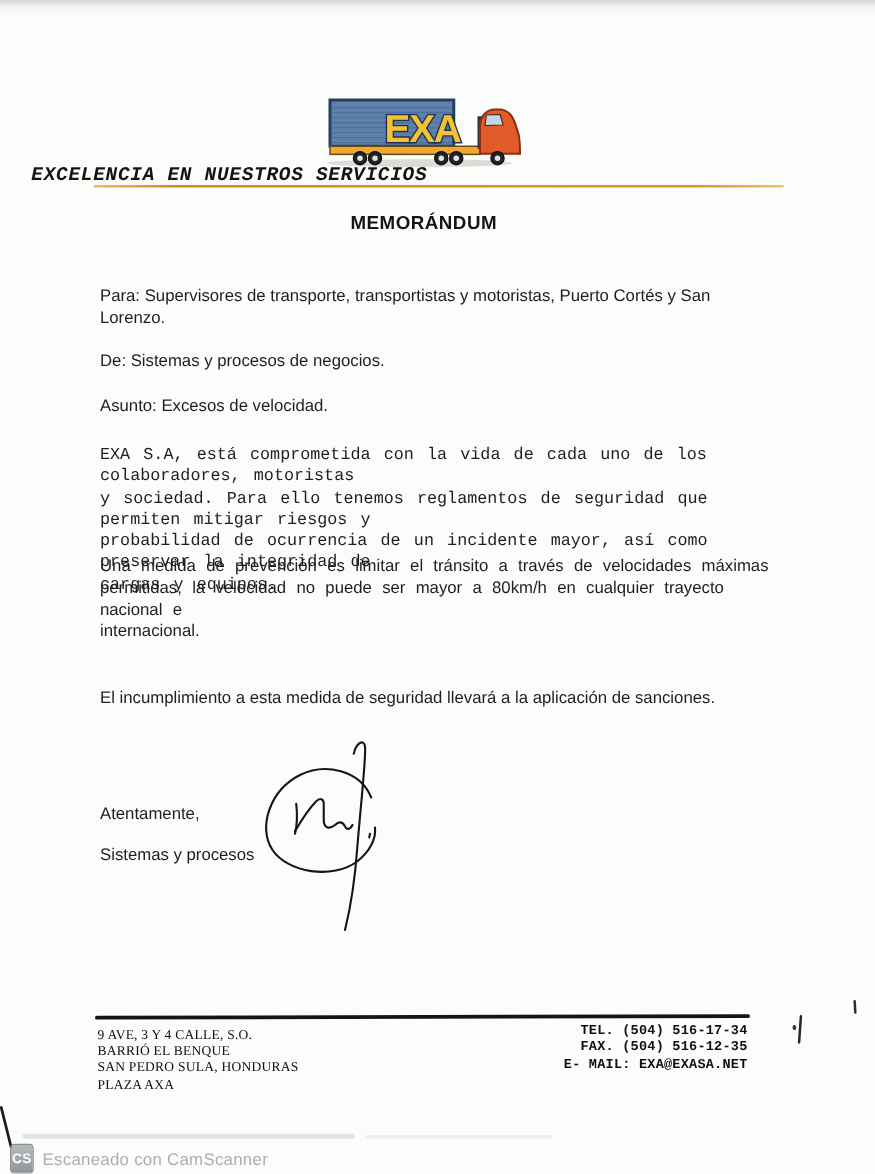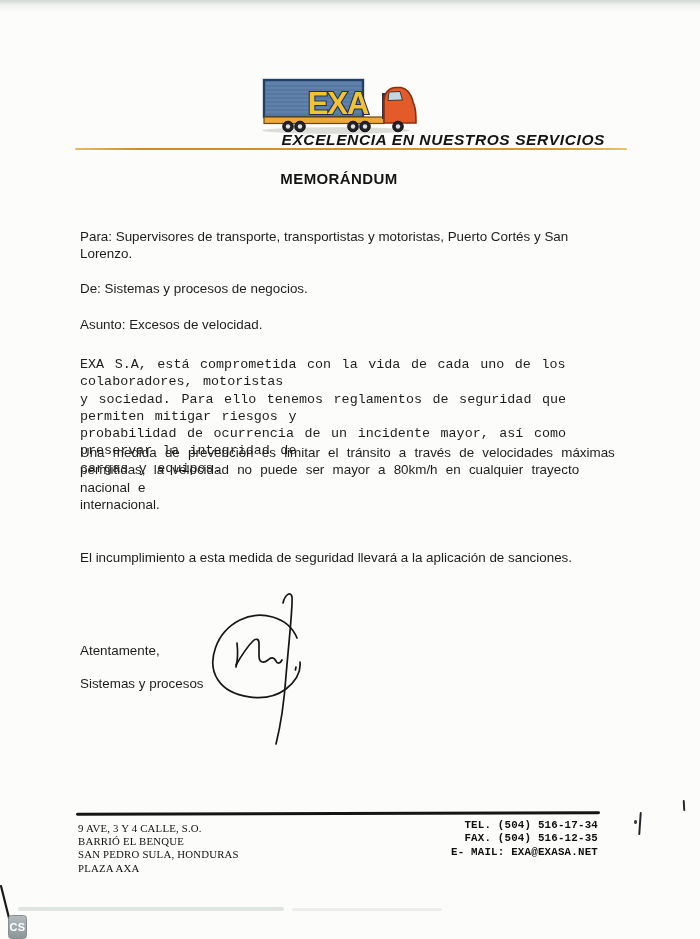--- a/index.html
+++ b/index.html
@@ -13,22 +13,22 @@
   .page{
     position:relative; width:700px; height:939px; overflow:hidden;
     background:var(--paper); color:var(--ink);
   }
   .top-noise{
     position:absolute; left:0; top:0; width:700px; height:12px;
     background:linear-gradient(180deg, rgba(146,158,148,0.40), rgba(190,198,192,0.16) 45%, rgba(255,255,255,0));
   }
   .logo-wrap{position:absolute; left:256px; top:75px; width:168px; height:60px;}
   .tagline{
-    position:absolute; left:25px; top:131px; width:580px; text-align:right;
-    font-family:Liberation Sans, sans-serif; font-weight:bold; font-style:italic;
+    position:absolute; left:25px; top:131px; width:580px; text-align:left;
+    font-family:Liberation Mono, monospace; font-weight:bold; font-style:italic;
     font-size:15.5px; letter-spacing:0.6px; color:#141414;
   }
   .gold-rule{
     position:absolute; left:75px; top:148px; width:552px; height:2.4px; border-radius:2px;
     background:linear-gradient(90deg,#e7bc63,#cf8d1f 12%,#d99a2b 88%,#e8c470);
   }
   .memo-title{
     position:absolute; left:-20px; top:170px; width:718px; text-align:center;
     font-weight:bold; font-size:15px; letter-spacing:0.4px; color:#151515;
   }
@@ -167,15 +167,16 @@
   <div class="pen-mark-2"></div>
 
   <svg class="corner-svg" width="12" height="36" viewBox="0 0 12 36">
     <path d="M1,2 L9,34" stroke="#1b1b1b" stroke-width="2.2" stroke-linecap="round"></path>
   </svg>
   <div class="smudge-1"></div>
   <div class="smudge-2"></div>
 
   <div class="watermark">
     <div class="cs-badge">CS</div>
+    <div class="watermark-text">Escaneado con CamScanner</div>
   </div>
 
 </div>
 
 </body></html>

